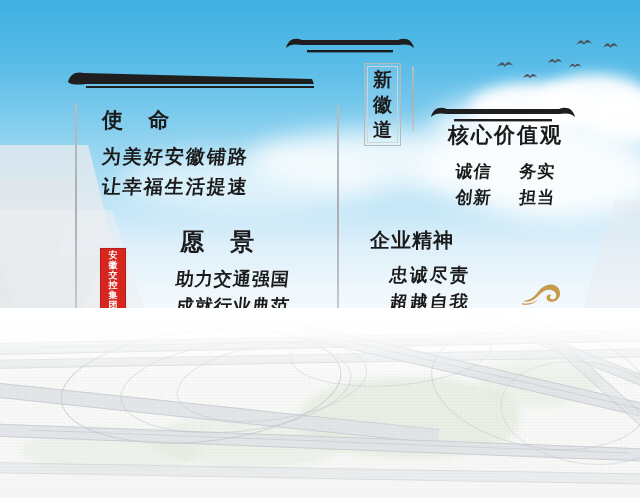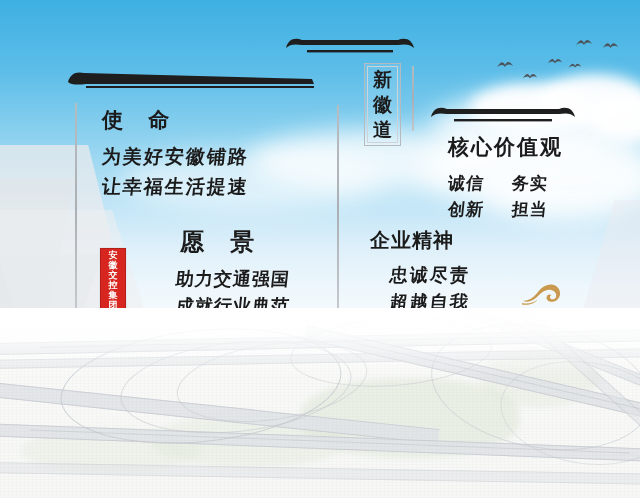--- a/index.html
+++ b/index.html
@@ -81,21 +81,21 @@
     color:#1b1b1b;font-weight:700;white-space:nowrap;
     font-family:"DejaVu Serif","Liberation Serif",serif;
     transform:skewX(-6deg);
   }
 
   #mission{left:102px;top:106px;}
   #mission .head{font-size:21px;letter-spacing:9px;}
   #mission .line{font-size:19px;letter-spacing:2px;margin-top:10px;}
   #mission .line.l2{margin-top:4px;}
 
-  #values{left:448px;top:133px;}
+  #values{left:448px;top:121px;text-align:center;}
   #values .head{font-size:21px;letter-spacing:2px;}
   #values .line{font-size:17px;letter-spacing:1px;margin-top:11px;}
   #values .line.l2{margin-top:3px;}
   #values .gap{display:inline-block;width:14px;}
 
   #vision{left:176px;top:226px;}
   #vision .head{font-size:24px;letter-spacing:9px;margin-left:4px;}
   #vision .line{font-size:18px;letter-spacing:1px;margin-top:9px;}
   #vision .line.l2{margin-top:3px;}
 

